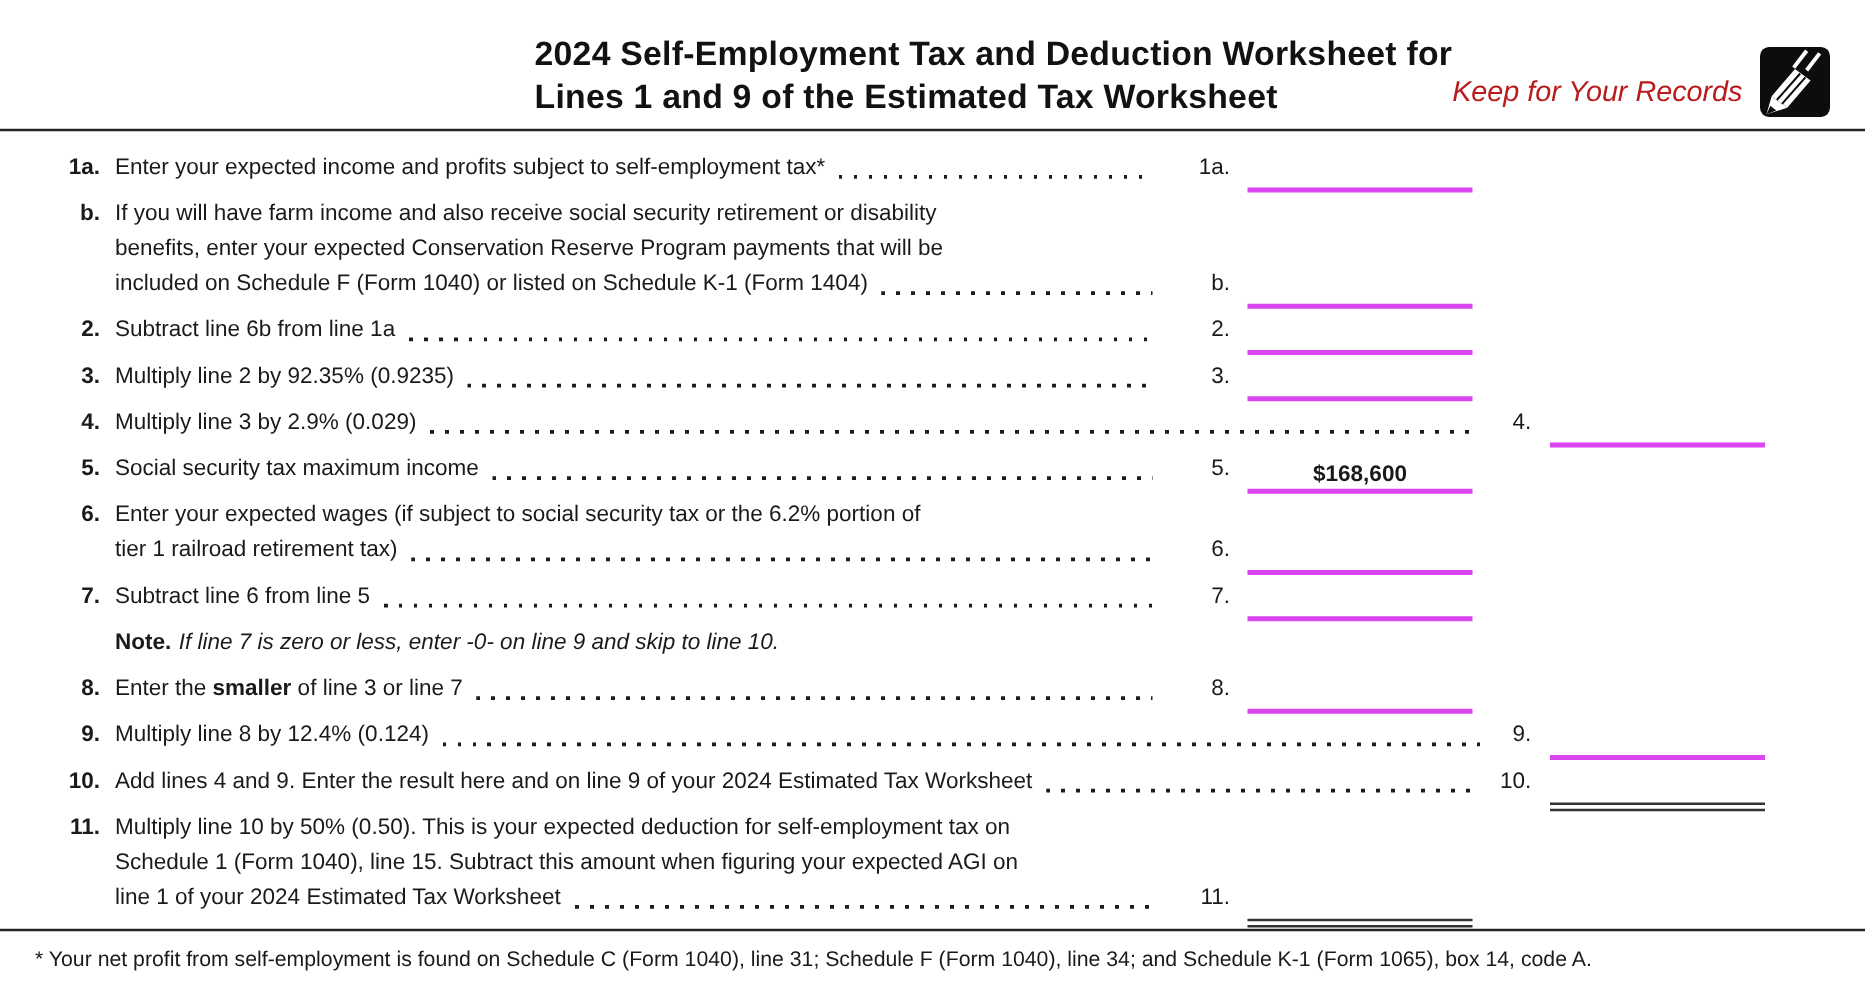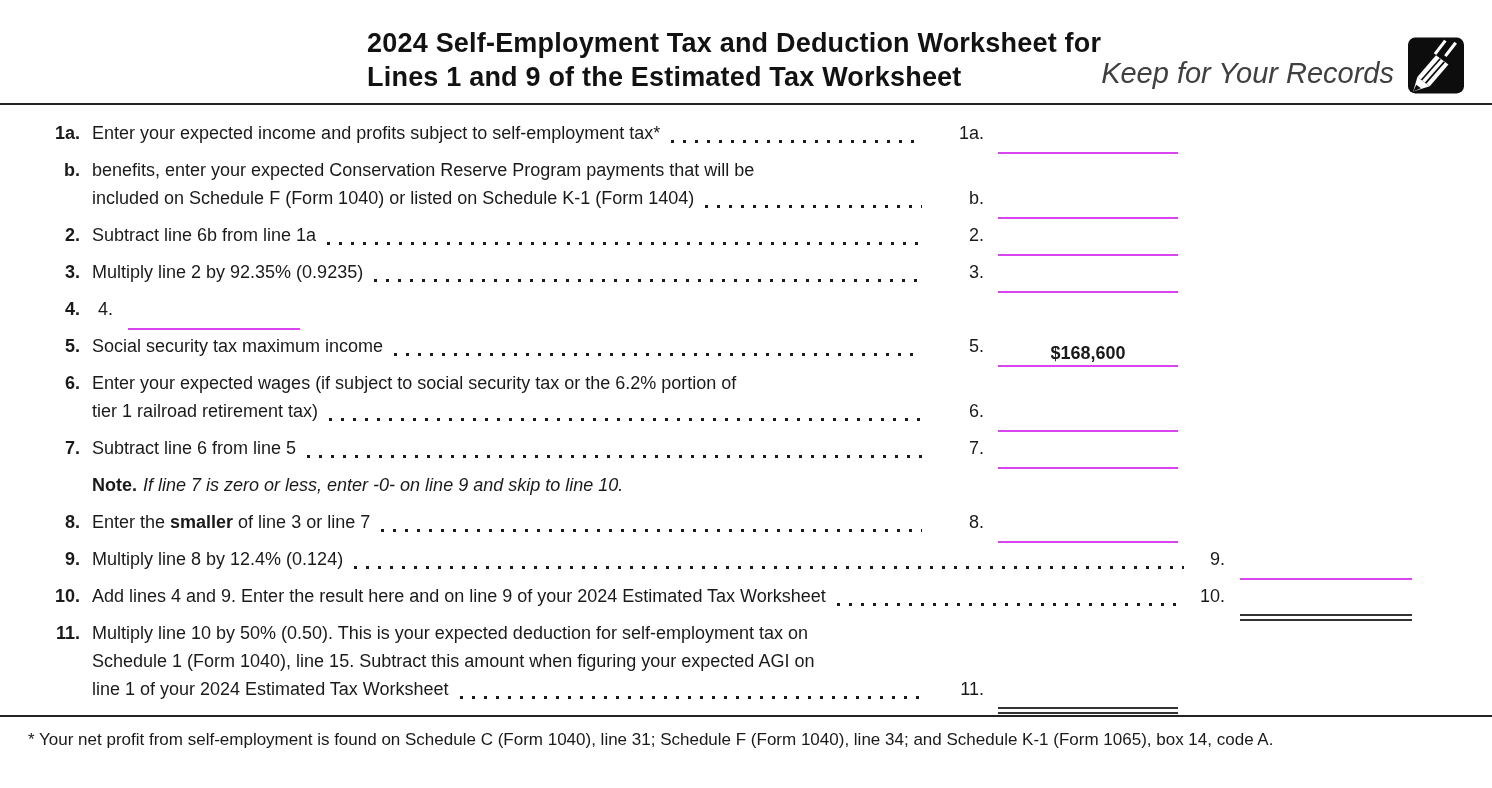--- a/index.html
+++ b/index.html
@@ -16,21 +16,21 @@
 
   
   .header {
     display: flex;
     justify-content: flex-end;
     align-items: flex-end;
     padding: 26px 28px 0 30px;
   }
   .title { font-size: 27px; font-weight: bold; line-height: 34px; letter-spacing: 0.2px; color: #121212; }
   .records { display: flex; align-items: flex-end; gap: 14px; }
-  .records-label { font-style: italic; font-size: 29px; line-height: 28px; padding-bottom: 7px; color: #404040; }
+  .records-label { font-style: italic; font-size: 23px; line-height: 28px; padding-bottom: 7px; color: #b91c1c; }
   .pencil { width: 56px; height: 57px; display: block; }
 
   .rule { height: 2px; background: #242424; margin-top: 9px; }
 
   
   .ws { margin: 14px 65px 0 30px; font-size: 18px; line-height: 28px; }
   .row { display: flex; align-items: flex-end; margin-top: 9px; }
   .row:first-child { margin-top: 0; }
   .num {
     width: 50px; flex-shrink: 0;
@@ -57,21 +57,21 @@
   .entry { display: flex; align-items: flex-end; flex-shrink: 0; }
   .elabel { text-align: right; line-height: 28px; }
   .entry.inner { width: 262px; }
   .entry.inner .elabel { width: 68px; padding-right: 14px; }
   .entry.inner .eline { width: 180px; }
   .entry.outer { width: 235px; }
   .entry.outer .elabel { width: 48px; padding-right: 15px; }
   .entry.outer .eline { width: 172px; }
   .eline {
     height: 30px;
-    border-bottom: 2px solid #d946ef;
+    border-bottom: 4px solid #d946ef;
     margin-bottom: -7px;
     display: flex;
     justify-content: center;
     align-items: flex-end;
   }
   .eline.double { border-bottom: 7px double #333333; margin-bottom: -11px; }
   .evalue { font-weight: bold; line-height: 23px; font-size: 18px; }
   .spacer-outer { width: 235px; flex-shrink: 0; }
 
   
@@ -120,20 +120,23 @@
             <span class="evalue"></span>
           </span>
       </div>
       <div class="spacer-outer"></div>
     </div>
 
     <div class="row">
       <div class="num">b.</div>
       <div class="content">
         <div class="tline">
+            <span>If you will have farm income and also receive social security retirement or disability</span>
+          </div>
+        <div class="tline">
             <span>benefits, enter your expected Conservation Reserve Program payments that will be</span>
           </div>
         <div class="tline">
           <span>included on Schedule F (Form 1040) or listed on Schedule K-1 (Form 1404)</span>
           <span class="dots"></span>
         </div>
       </div>
       <div class="entry inner">
         <span class="elabel">b.</span>
         <span class="eline">
@@ -172,20 +175,26 @@
         <span class="elabel">3.</span>
         <span class="eline">
             <span class="evalue"></span>
           </span>
       </div>
       <div class="spacer-outer"></div>
     </div>
 
     <div class="row">
       <div class="num">4.</div>
+      <div class="content">
+        <div class="tline">
+          <span>Multiply line 3 by 2.9% (0.029)</span>
+          <span class="dots"></span>
+        </div>
+      </div>
       <div class="entry outer">
         <span class="elabel">4.</span>
         <span class="eline">
             <span class="evalue"></span>
           </span>
       </div>
     </div>
 
     <div class="row">
       <div class="num">5.</div>

